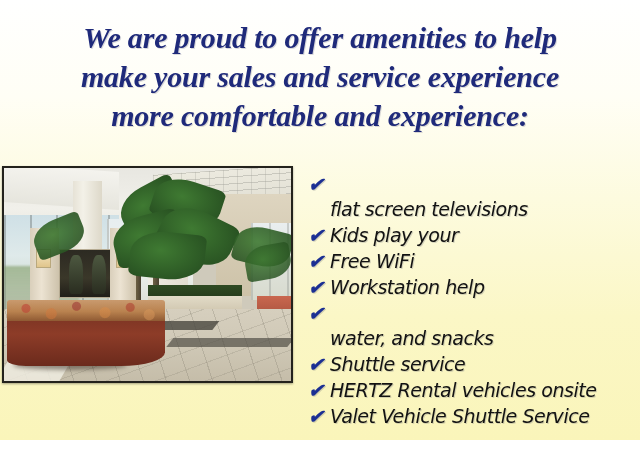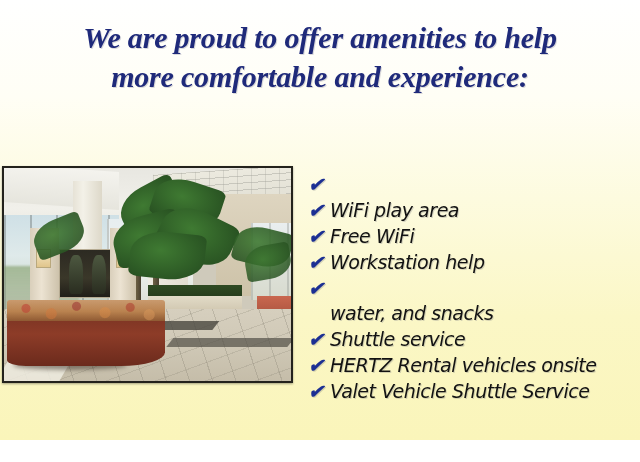--- a/index.html
+++ b/index.html
@@ -256,20 +256,21 @@
     text-shadow: 1px 1px 0 rgba(140,140,140,0.35);
   }
 </style>
 </head>
 <body>
 
 <div id="slide">
 
   <div id="headline">
     <span class="hl-line">We are proud to offer amenities to help</span>
+    <span class="hl-line">make your sales and service experience</span>
     <span class="hl-line">more comfortable and experience:</span>
   </div>
 
   <div id="photo-frame">
     <div class="ph ph-ceiling"></div>
     <div class="ph ph-ceiling-left"></div>
     <div class="ph ph-ceiling-panels"></div>
     <div class="ph ph-wall-right"></div>
     <div class="ph ph-windows"></div>
     <div class="ph ph-windows2"></div>
@@ -311,26 +312,27 @@
     <div class="ph ph-desk-body"></div>
     <div class="ph ph-desk-top"></div>
   </div>
 
   <div id="amenities">
 
     <div class="amenity">
       <span class="check">✔</span>
       <span class="atext">
         <br>
+        <span>flat screen televisions</span>
       </span>
     </div>
 
     <div class="amenity">
       <span class="check">✔</span>
-      <span class="atext">WiFi play area</span>
+      <span class="atext">Kids play your</span>
     </div>
 
     <div class="amenity">
       <span class="check">✔</span>
       <span class="atext">Free WiFi</span>
     </div>
 
     <div class="amenity">
       <span class="check">✔</span>
       <span class="atext">Workstation help</span>

